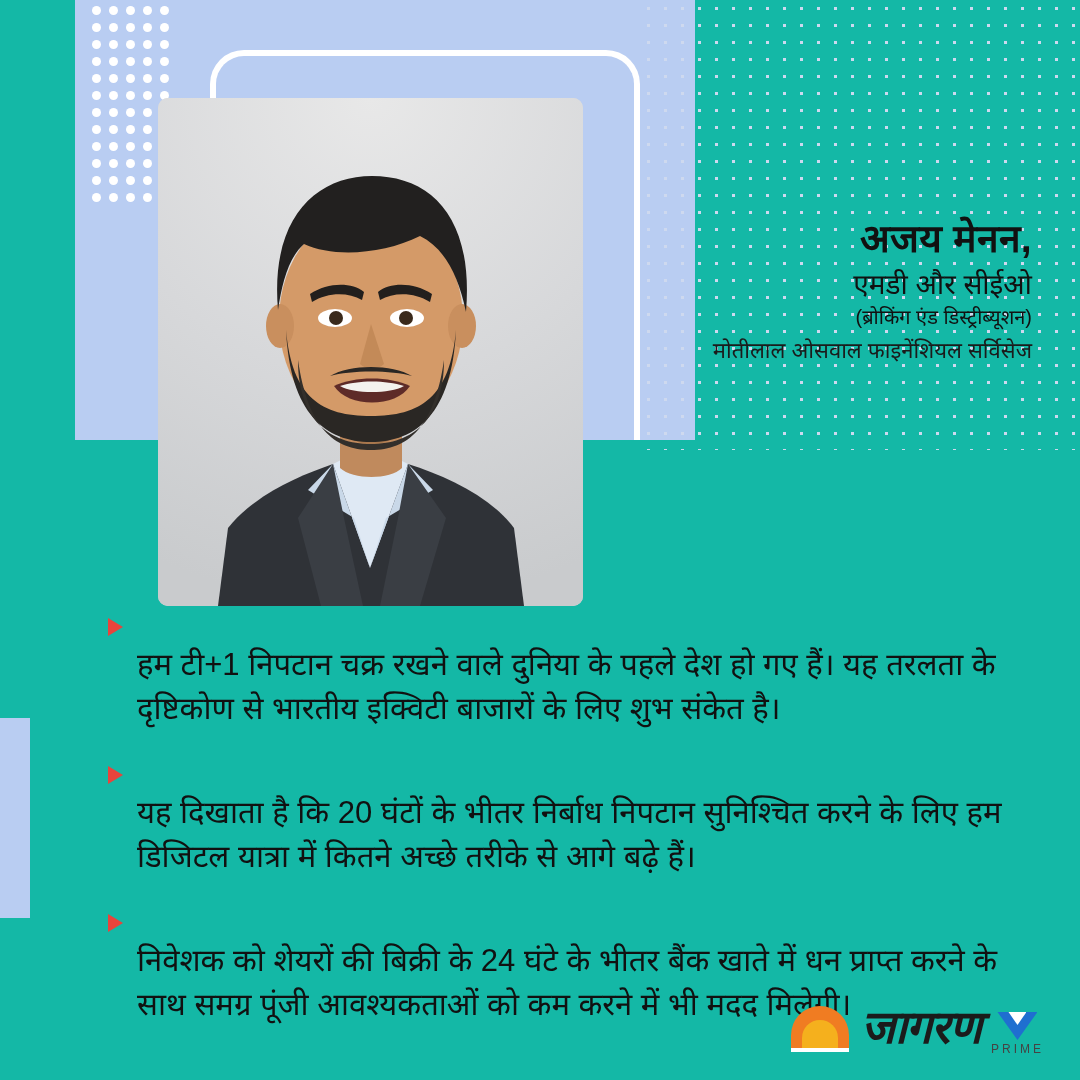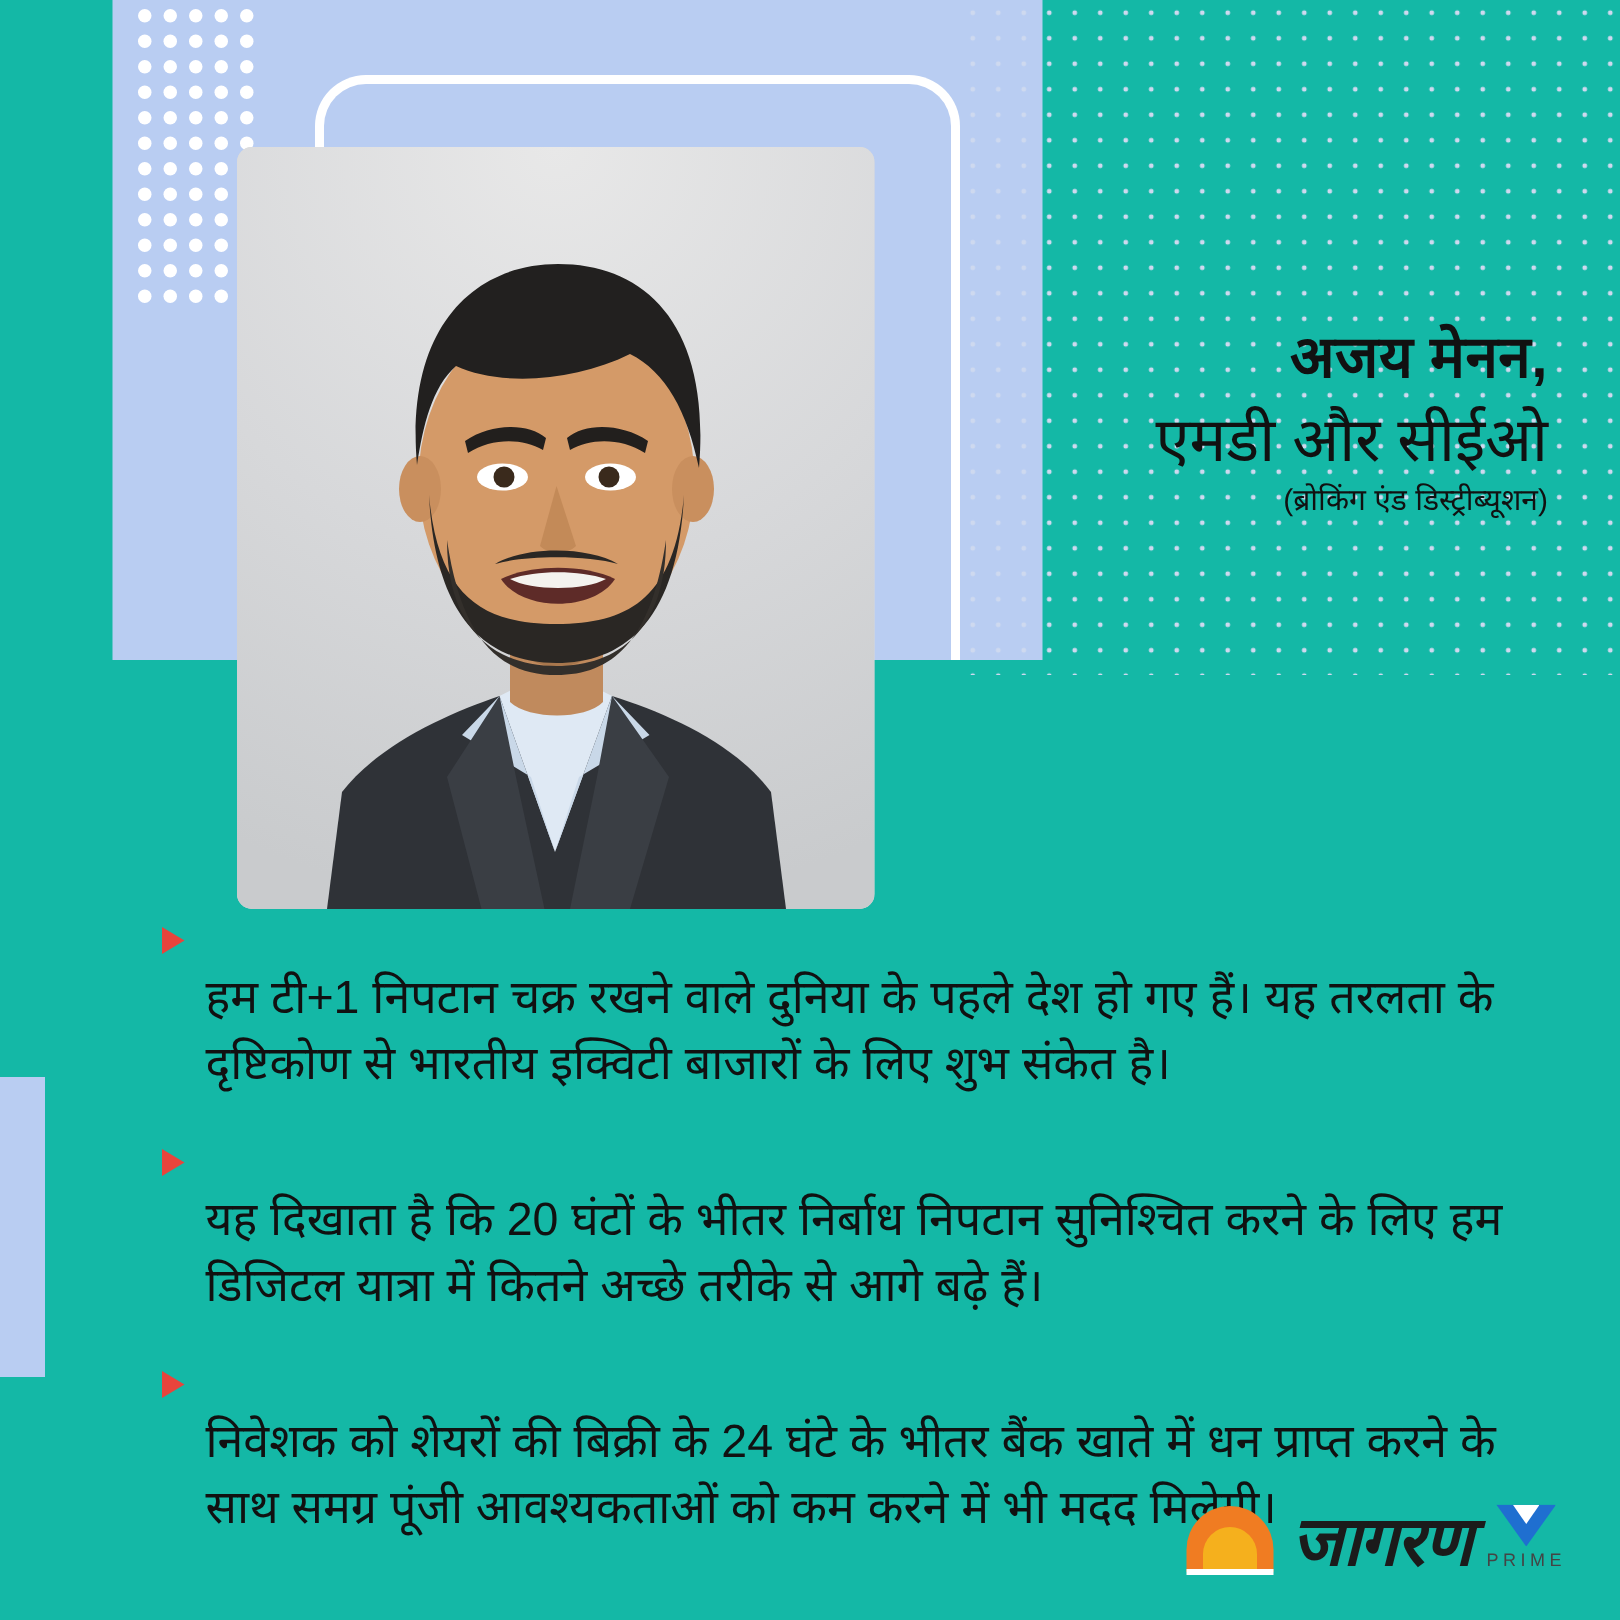--- a/index.html
+++ b/index.html
@@ -102,21 +102,21 @@
     text-align: right;
     color: #111111;
   }
   .name-block .person-name {
     font-size: 39px;
     font-weight: bold;
     line-height: 1.18;
     letter-spacing: 0.3px;
   }
   .name-block .role-1 {
-    font-size: 41px;
+    font-size: 28px;
     line-height: 1.34;
     margin-top: 4px;
   }
   .name-block .role-2 {
     font-size: 20px;
     line-height: 1.34;
   }
   .name-block .company {
     font-size: 22px;
     line-height: 1.4;
@@ -152,21 +152,21 @@
     color: #111111;
     margin-top: 43px;
   }
 
   
   .logo {
     position: absolute;
     right: 36px;
     bottom: 24px;
     display: flex;
-    align-items: center;
+    align-items: flex-end;
   }
   .logo-sun {
     position: relative;
     width: 58px;
     height: 58px;
     margin-right: 12px;
   }
   .logo-sun .half {
     position: absolute;
     left: 0;
@@ -343,20 +343,21 @@
       <path d="M182 288 C200 282 228 282 246 288 C232 296 196 296 182 288 Z" fill="#f4f2ee"></path>
 
       <path d="M172 278 C192 266 234 266 254 278 C234 272 192 272 172 278 Z" fill="#2a2724"></path>
     </svg>
   </div>
 
   <div class="name-block">
     <div class="person-name">अजय मेनन,</div>
     <div class="role-1">एमडी और सीईओ</div>
     <div class="role-2">(ब्रोकिंग एंड डिस्ट्रीब्यूशन)</div>
+    <div class="company">मोतीलाल ओसवाल फाइनेंशियल सर्विसेज</div>
   </div>
 
   <div class="bullets">
     <div class="bullet">
       <span class="bullet-marker"></span>
       <span class="bullet-text">हम टी+1 निपटान चक्र रखने वाले दुनिया के पहले देश हो गए हैं। यह तरलता के दृष्टिकोण से भारतीय इक्विटी बाजारों के लिए शुभ संकेत है।</span>
     </div>
     <div class="bullet">
       <span class="bullet-marker"></span>
       <span class="bullet-text">यह दिखाता है कि 20 घंटों के भीतर निर्बाध निपटान सुनिश्चित करने के लिए हम डिजिटल यात्रा में कितने अच्छे तरीके से आगे बढ़े हैं।</span>

